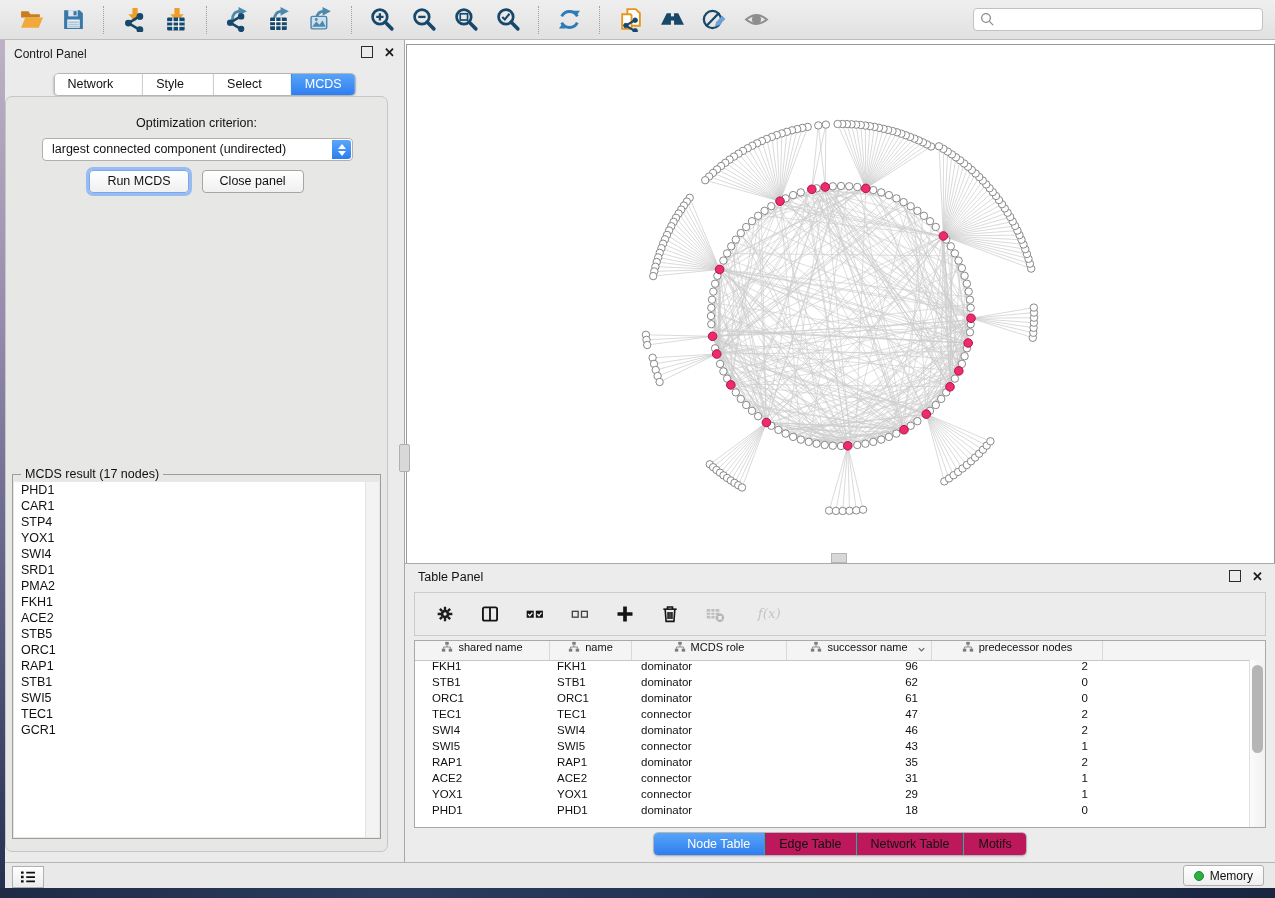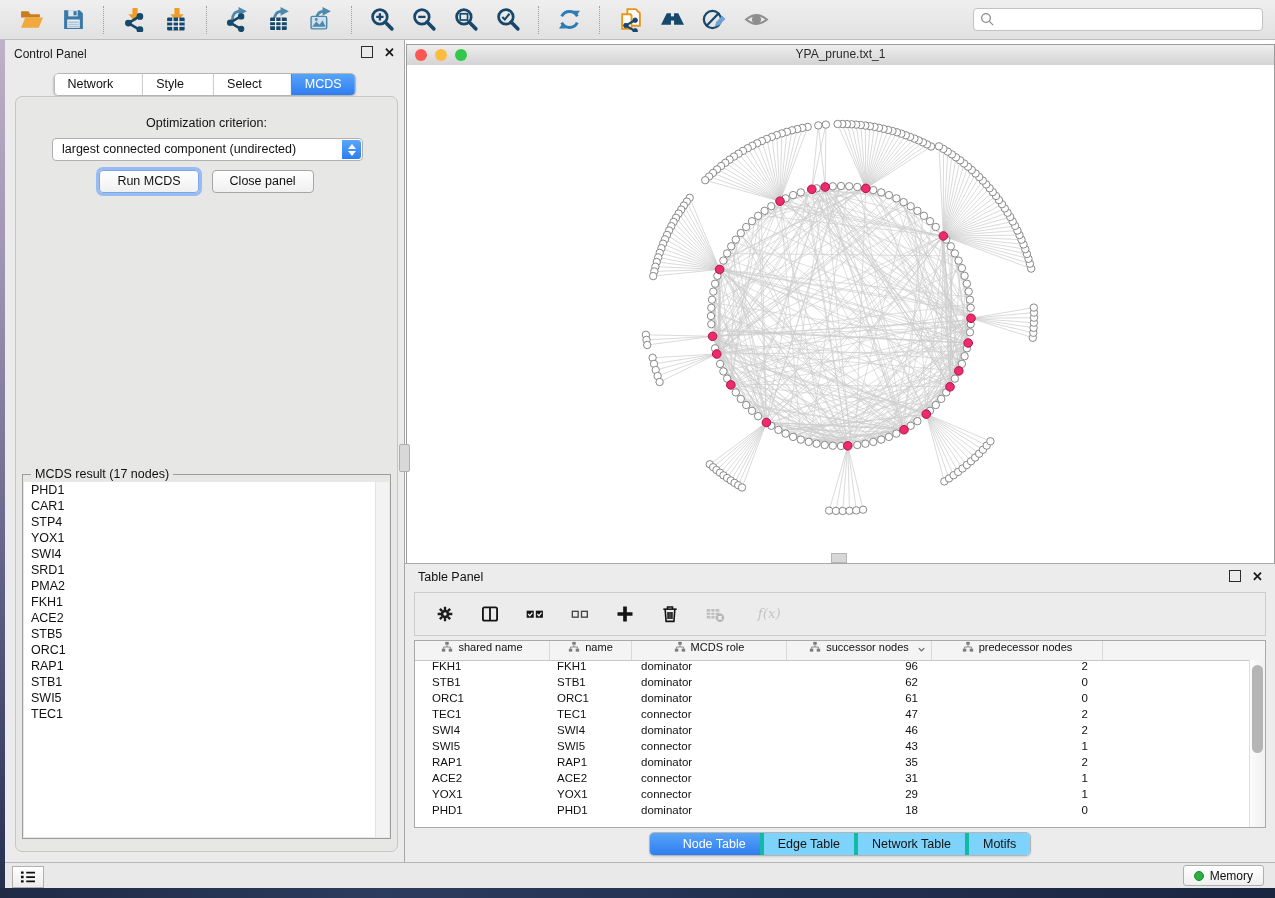--- a/index.html
+++ b/index.html
@@ -26,21 +26,21 @@
   .panel-title{position:absolute;left:9px;top:7px;font-size:12px;color:#1a1a1a;}
   .panel-icons{position:absolute;right:9px;top:6px;display:flex;gap:11px;align-items:center;}
   .float-box{width:10px;height:10px;border:1.5px solid #2b2b2b;display:inline-block;}
   .close-x{font-size:13px;font-weight:bold;color:#1a1a1a;line-height:11px;}
   .seg-tabs{position:absolute;top:33px;left:50%;transform:translateX(-50%);display:flex;height:21px;
            background:#fff;border:1px solid #b5b5b5;border-radius:5px;overflow:hidden;
            box-shadow:0 1px 2px rgba(0,0,0,.15);gap:16px;}
   .seg-tab{padding:0 13px;font-size:12.5px;line-height:21px;color:#111;background:#fff;border-left:1px solid #c9c9c9;white-space:nowrap;}
   .seg-tab:first-child{border-left:none;}
   .seg-tab.active{background:linear-gradient(#58a4f8,#2e7ef0);color:#fff;border-left-color:#2e7ef0;text-align:right;}
-  .inner-panel{position:absolute;left:10px;top:56px;width:383px;height:756px;box-sizing:border-box;
+  .inner-panel{position:absolute;left:0;top:56px;width:383px;height:756px;box-sizing:border-box;
            background:#e7e7e5;border:1px solid #c6c6c4;border-radius:7px;}
   .opt-label{position:absolute;top:19px;width:100%;text-align:center;font-size:12.5px;}
   .crit-select{position:absolute;left:36px;right:34px;top:41px;height:23px;background:#fff;
            border:1px solid #b0b0b0;border-radius:4px;font-size:12.5px;line-height:21px;
            padding-left:9px;box-sizing:border-box;white-space:nowrap;}
   .stepper{position:absolute;right:1px;top:1px;bottom:1px;width:19px;border-radius:0 3px 3px 0;
            background:linear-gradient(#5aa6f9,#2d7df0);display:flex;flex-direction:column;
            align-items:center;justify-content:center;gap:2px;}
   .tri-up{width:0;height:0;border-left:4px solid transparent;border-right:4px solid transparent;border-bottom:5px solid #fff;}
   .tri-dn{width:0;height:0;border-left:4px solid transparent;border-right:4px solid transparent;border-top:5px solid #fff;}
@@ -87,21 +87,21 @@
   .td{box-sizing:border-box;white-space:nowrap;overflow:hidden;}
   .td.c0{width:135px;padding-left:17px;}
   .td.c1{width:82px;padding-left:7px;}
   .td.c2{width:155px;padding-left:9px;}
   .td.c3{width:145px;text-align:right;padding-right:14px;}
   .td.c4{width:171px;text-align:right;padding-right:15px;}
   .tscroll{position:absolute;right:0;top:19px;bottom:0;width:15px;background:linear-gradient(90deg,#fbfbfb,#f1f1f1);border-left:1px solid #e0e0e0;}
   .tthumb{position:absolute;left:2px;right:2px;top:5px;height:88px;border-radius:6px;background:#b5b5b5;}
   .bottom-tabs{position:absolute;left:0;right:0;top:268px;display:flex;justify-content:center;}
   .btab-group{display:flex;height:22px;background:#fff;border:1px solid #b5b5b5;border-radius:5px;overflow:hidden;box-shadow:0 1px 2px rgba(0,0,0,.12);}
-  .btab{padding:0 14px;font-size:12.5px;line-height:22px;color:#111;background:#7dd3fc;border-left:4px solid #14b8a6;}
+  .btab{padding:0 14px;font-size:12.5px;line-height:22px;color:#111;background:#be185d;border-left:1px solid #14b8a6;}
   .btab:first-child{border-left:none;padding-left:33px;}
   .btab.active{background:linear-gradient(#58a4f8,#2e7ef0);color:#fff;border-left-color:#2e7ef0;}
   
   .status-bar{position:absolute;left:5px;top:862px;width:1270px;height:26px;background:#e9e9e9;border-top:1px solid #b5b5b5;box-sizing:border-box;}
   .menu-btn{position:absolute;left:7px;top:3px;width:30px;height:20px;background:linear-gradient(#fff,#ececec);
             border:1px solid #b0b0b0;display:flex;align-items:center;justify-content:center;}
   .memory-btn{position:absolute;right:11px;top:2px;height:21px;padding:0 10px;box-sizing:border-box;
             background:linear-gradient(#fff,#efefef);border:1px solid #b0b0b0;border-radius:3px;
             display:flex;align-items:center;gap:6px;font-size:12px;}
   .mem-dot{width:10px;height:10px;border-radius:50%;background:#2fae44;border:1px solid #1d8a30;box-sizing:border-box;}
@@ -302,37 +302,30 @@
           <div class="result-item">SRD1</div>
           <div class="result-item">PMA2</div>
           <div class="result-item">FKH1</div>
           <div class="result-item">ACE2</div>
           <div class="result-item">STB5</div>
           <div class="result-item">ORC1</div>
           <div class="result-item">RAP1</div>
           <div class="result-item">STB1</div>
           <div class="result-item">SWI5</div>
           <div class="result-item">TEC1</div>
+          <div class="result-item">GCR1</div>
         </div>
       <div class="list-scroll"></div>
     </div>
   </div>
 </div>
 
 <div class="right-region"></div>
 
 <div class="net-frame">
-  <div class="net-titlebar">
-    <span class="traffic">
-      <span class="light" id="light-red" style="background: rgb(252, 87, 83);"></span>
-      <span class="light" id="light-yellow" style="background: rgb(253, 188, 64);"></span>
-      <span class="light" id="light-green" style="background: rgb(52, 199, 73);"></span>
-    </span>
-    <div class="net-title">YPA_prune.txt_1</div>
-  </div>
   <div class="net-canvas" id="net-canvas"><svg width="867" height="497" viewBox="0 0 867 497">
      <g stroke="#8f8f8f" stroke-width="0.65" opacity="0.45">
           <line x1="373.0" y1="136.2" x2="552.4" y2="202.4"></line>
           <line x1="373.0" y1="136.2" x2="560.7" y2="269.5"></line>
           <line x1="373.0" y1="136.2" x2="393.7" y2="372.5"></line>
           <line x1="373.0" y1="136.2" x2="307.2" y2="268.2"></line>
           <line x1="373.0" y1="136.2" x2="327.9" y2="179.4"></line>
           <line x1="373.0" y1="136.2" x2="308.9" y2="224.0"></line>
           <line x1="373.0" y1="136.2" x2="442.1" y2="123.3"></line>
           <line x1="373.0" y1="136.2" x2="313.1" y2="293.1"></line>
@@ -1178,21 +1171,21 @@
           </svg>
     <span>MCDS role</span>
         </div>
         <div class="th" style="width: 145px;">
           <svg class="colicon" viewBox="0 0 14 14">
       <rect x="5" y="1" width="4" height="3.4" fill="#7b7b7b"></rect>
       <rect x="1" y="9" width="4" height="3.4" fill="#7b7b7b"></rect>
             <rect x="9" y="9" width="4" height="3.4" fill="#7b7b7b"></rect>
       <path d="M7 4.6v2.4M3 9V7h8v2" stroke="#7b7b7b" fill="none"></path>
           </svg>
-    <span>successor nodes</span>
+    <span>successor name</span>
           <svg class="sort" viewBox="0 0 10 10">
       <path d="M2 3.5l3 3 3-3" stroke="#666" stroke-width="1.4" fill="none"></path>
           </svg>
         </div>
         <div class="th" style="width: 171px;">
           <svg class="colicon" viewBox="0 0 14 14">
       <rect x="5" y="1" width="4" height="3.4" fill="#7b7b7b"></rect>
       <rect x="1" y="9" width="4" height="3.4" fill="#7b7b7b"></rect>
             <rect x="9" y="9" width="4" height="3.4" fill="#7b7b7b"></rect>
       <path d="M7 4.6v2.4M3 9V7h8v2" stroke="#7b7b7b" fill="none"></path>

